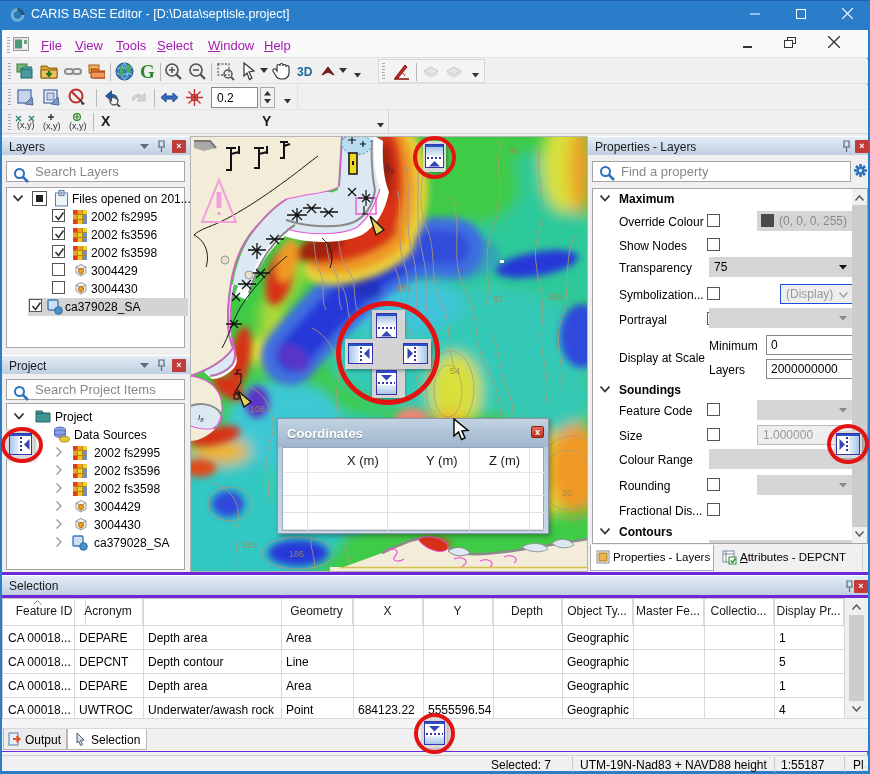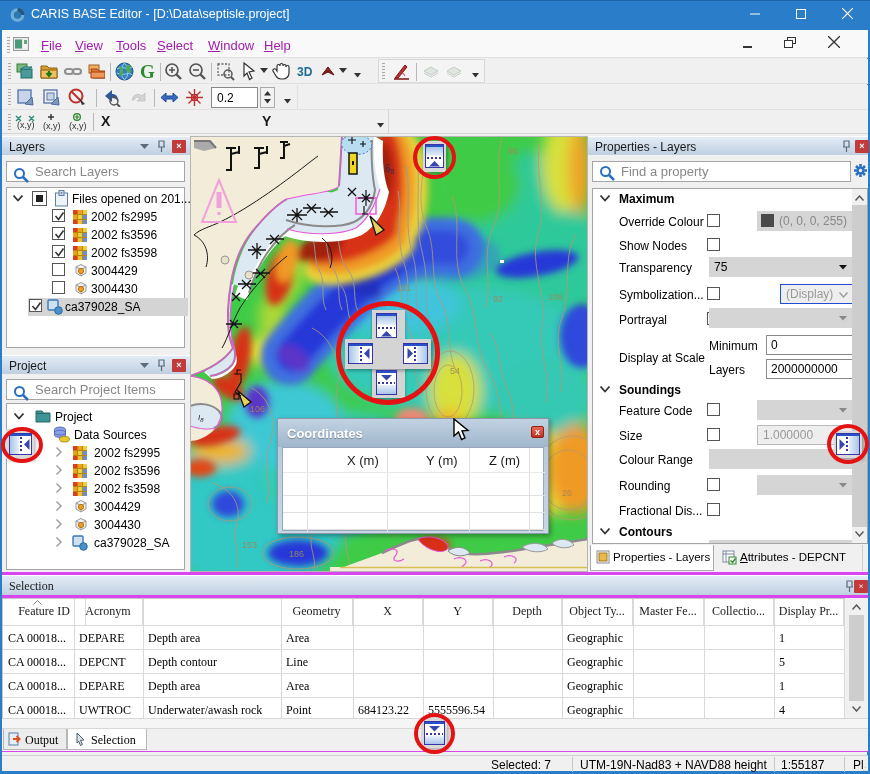--- a/index.html
+++ b/index.html
@@ -33,21 +33,21 @@
 .trow .lbl { position:absolute; top:2px; font-size:12px; color:#000; white-space:nowrap; }
 .cb { position:absolute; width:13px; height:13px; border:1px solid #555; background:#fff; }
 
 
 #props { position:absolute; left:588px; top:134px; width:280px; height:438px; background:#f0f0f0; }
 .prow-label { position:absolute; font-size:12px; color:#000; white-space:nowrap; }
 .grayfield { position:absolute; background:#d5d5d5; font-size:12px; color:#777; }
 .whitefield { position:absolute; background:#fff; border:1px solid #888; font-size:12px; color:#000; }
 
 
-#selpanel { position:absolute; left:2px; top:572px; width:866px; height:180px; background:#d946ef;font-family:Liberation Serif, serif; }
+#selpanel { position:absolute; left:2px; top:572px; width:866px; height:180px; background:#6d28d9; }
 .hdrcell { position:absolute; top:0; height:26px; border-right:1px solid #d9d9d9; font-size:12px; color:#1a1a1a; text-align:center; }
 .rowcell { position:absolute; font-size:12px; color:#000; white-space:nowrap; }
 
 .redcircle { position:absolute; border:4px solid #e41212; border-radius:50%; }
 </style>
 </head>
 <body>
 
 <div class="abs" style="left:0;top:0;width:2px;height:774px;background:#2a7dc8"></div>
 <div class="abs" style="left:867px;top:0;width:3px;height:774px;background:#2a7dc8"></div>

